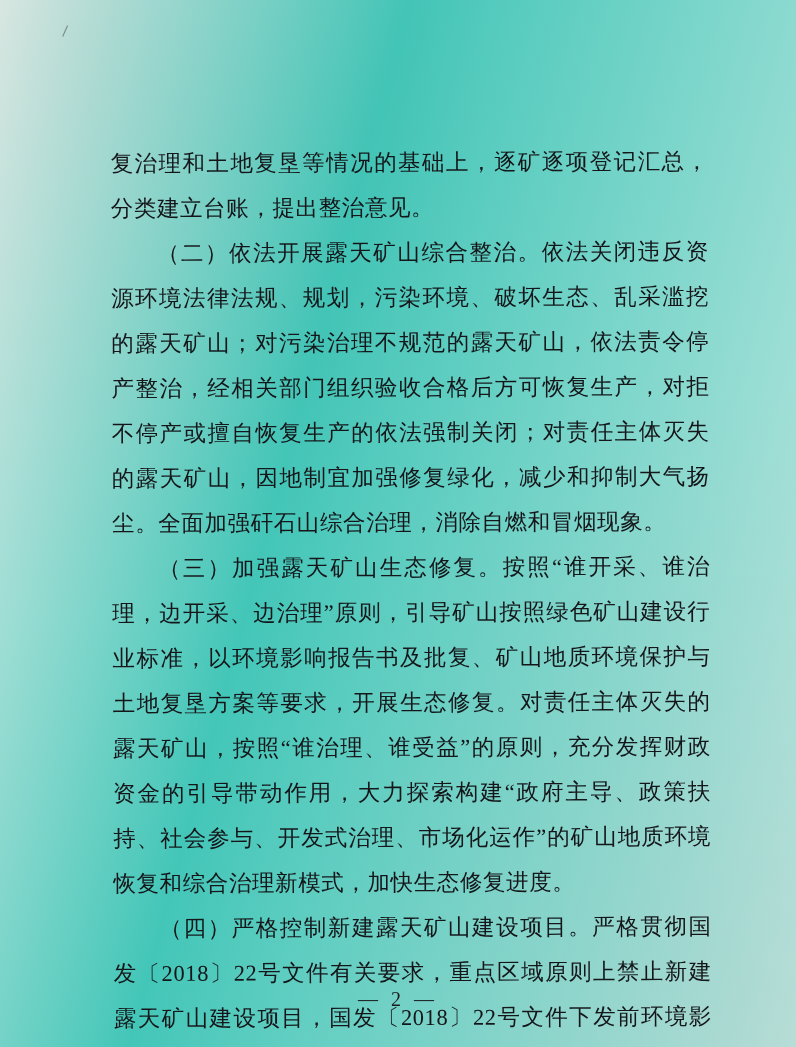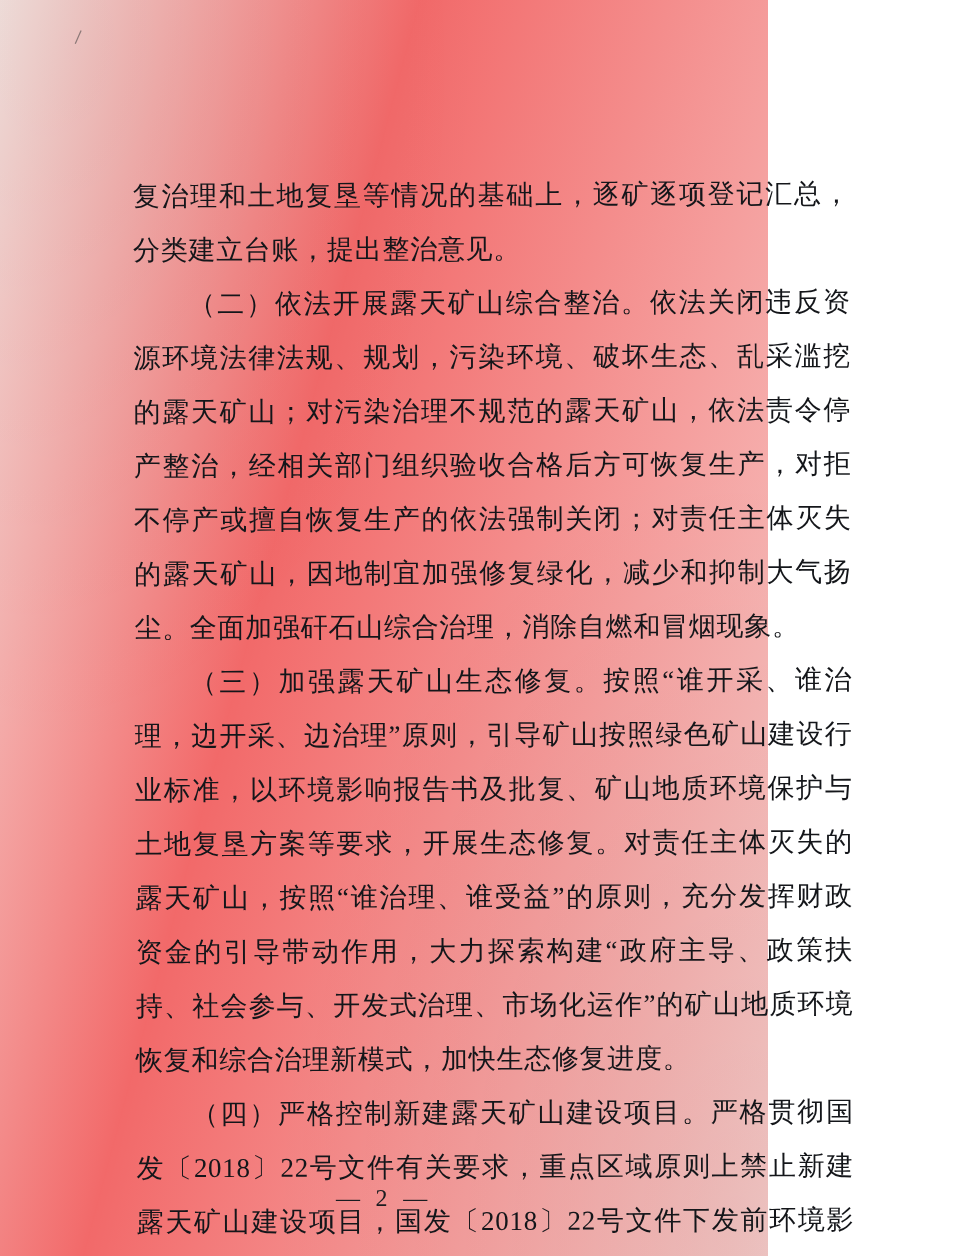--- a/index.html
+++ b/index.html
@@ -8,23 +8,23 @@
   }
   body {
     width: 796px;
     height: 1047px;
     background: #ffffff;
     font-family: "Liberation Serif", "DejaVu Serif", serif;
     overflow: hidden;
   }
   .page {
     position: relative;
-    width: 640px;
+    width: 796px;
     height: 1047px;
-    background: #ef4444;
+    background: #14b8a6;
     box-sizing: border-box;
   }
   
   .page::before {
     content: "";
     position: absolute;
     inset: 0;
     background:
       radial-gradient(ellipse at 10% 4%, rgba(0,0,0,0.045), rgba(0,0,0,0) 42%),
       radial-gradient(ellipse at 95% 98%, rgba(0,0,0,0.05), rgba(0,0,0,0) 45%),

